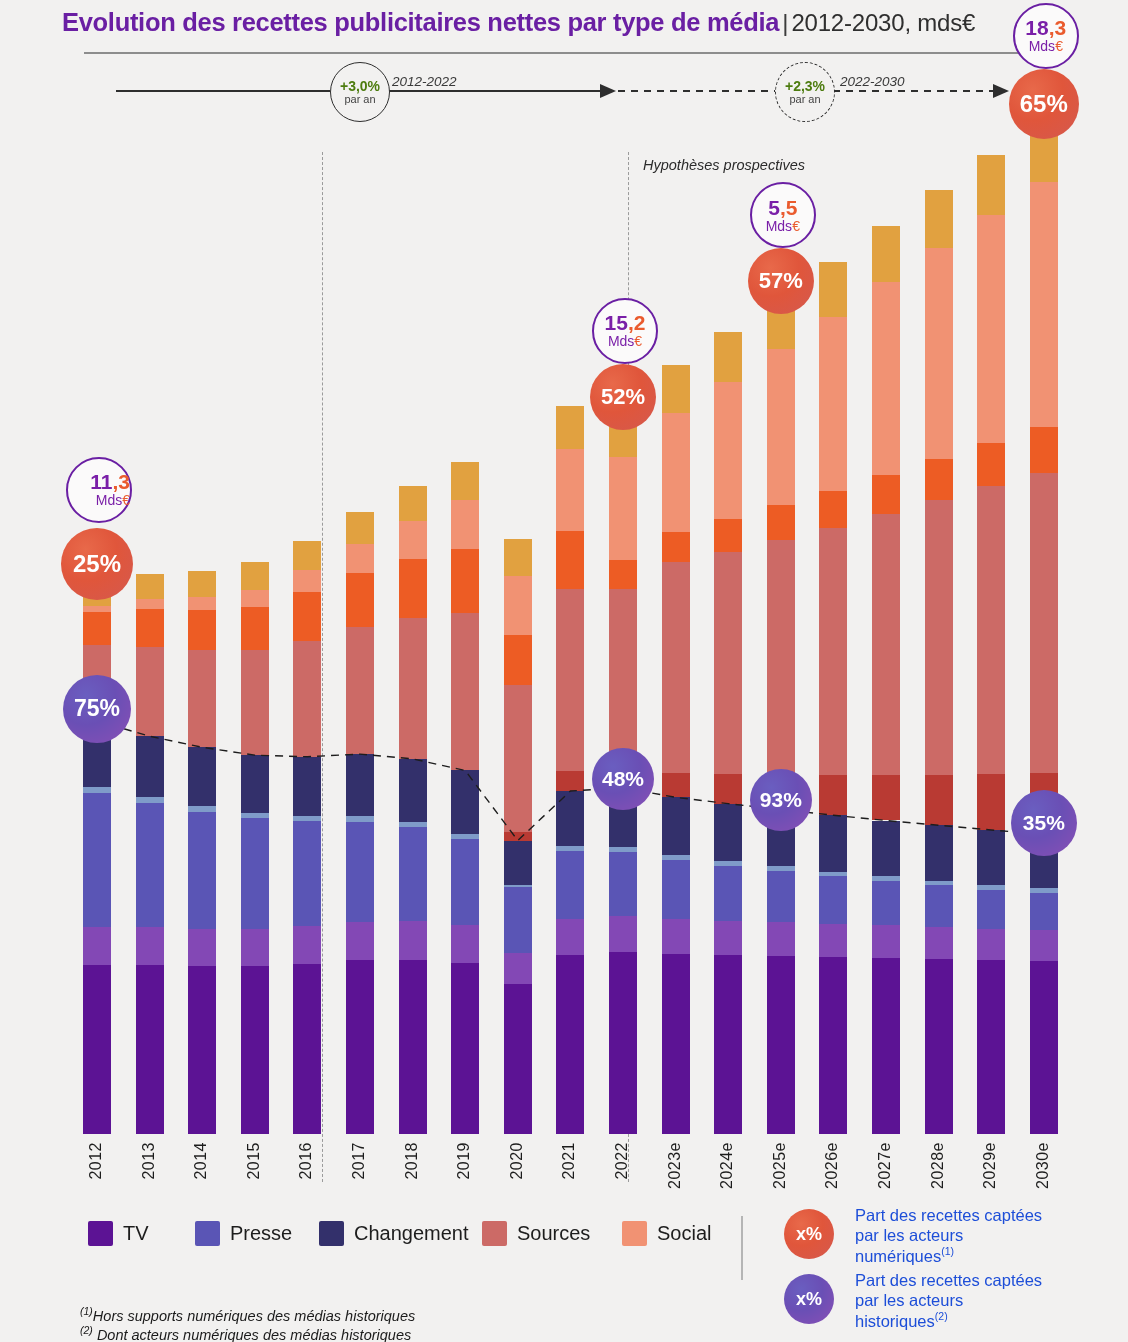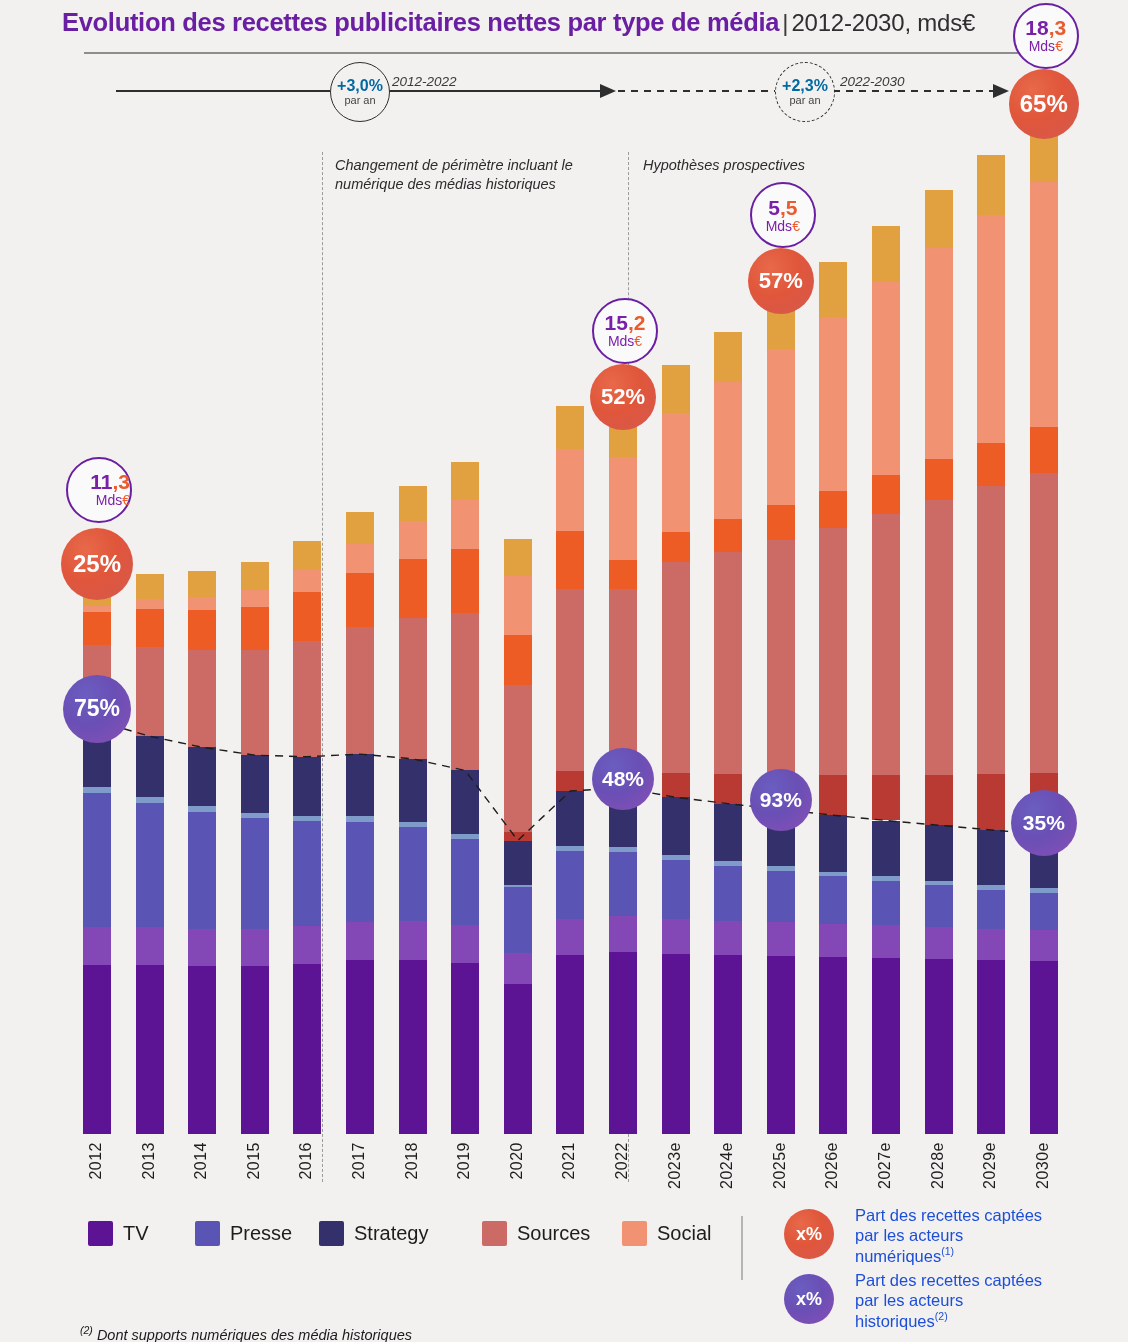--- a/index.html
+++ b/index.html
@@ -24,21 +24,21 @@
 
   
   .timeline{position:absolute;left:0;top:60px;width:1128px;height:60px;}
   .tl-badge{
     position:absolute;width:58px;height:58px;border-radius:50%;
     background:#f2f1f0;display:flex;flex-direction:column;align-items:center;justify-content:center;
     z-index:3;
   }
   .tl-badge.solid{border:1.6px solid #2e2e2e;}
   .tl-badge.dashed{border:1.8px dashed #2e2e2e;}
-  .tl-badge .rate{font-size:16px;font-weight:bold;color:#0369a1;line-height:1.05;}
+  .tl-badge .rate{font-size:14px;font-weight:bold;color:#4d7c0f;line-height:1.05;}
   .tl-badge .per{font-size:11px;color:#444;line-height:1.1;}
   .tl-period{position:absolute;font-size:13.5px;font-style:italic;color:#3a3a3a;}
 
   
   .vdiv{position:absolute;width:0;border-left:1.6px dashed #9b9b9b;}
 
   .note{position:absolute;font-size:14.5px;font-style:italic;color:#2b2b2b;line-height:1.32;}
 
   
   .plot{position:absolute;left:0;top:0;width:1128px;height:1342px;}
@@ -122,21 +122,20 @@
     <div class="tl-badge dashed" style="left:775px;top:2px;">
       <span class="rate">+2,3%</span>
       <span class="per">par an</span>
     </div>
     <div class="tl-period" style="left:840px;top:14px;">2022-2030</div>
   </div>
 
   <div class="vdiv" style="left:322px;top:152px;height:1030px;"></div>
   <div class="vdiv" style="left:628px;top:152px;height:1030px;"></div>
 
-  <div class="note" style="left:335px;top:156px;width:240px;">Changement de périmètre incluant le numérique des médias historiques</div>
   <div class="note" style="left:643px;top:156px;width:270px;">Hypothèses prospectives</div>
 
   <div class="plot" id="plot">
       <div class="bar" style="left: 83px; top: 0px; height: 1134px;">
         <div class="seg" style="background: rgb(92, 19, 148); height: 168.602px; top: 965.398px;"></div>
         <div class="seg" style="background: rgb(131, 72, 181); height: 37.9355px; top: 927.462px;"></div>
         <div class="seg" style="background: rgb(90, 85, 181); height: 134.355px; top: 793.108px;"></div>
         <div class="seg" style="background: rgb(127, 155, 201); height: 6.32258px; top: 786.785px;"></div>
         <div class="seg" style="background: rgb(51, 48, 107); height: 65.8602px; top: 720.925px;"></div>
         <div class="seg" style="background: rgb(204, 106, 102); height: 76.3978px; top: 644.527px;"></div>
@@ -405,21 +404,21 @@
       <div class="leg-item" style="width:107px">
         <span class="sw" style="background:#5c1394"></span>
         <span class="leg-lab">TV</span>
       </div>
       <div class="leg-item" style="width:124px">
         <span class="sw" style="background:#5a55b5"></span>
         <span class="leg-lab">Presse</span>
       </div>
       <div class="leg-item" style="width:163px">
         <span class="sw" style="background:#33306b"></span>
-        <span class="leg-lab">Strategy</span>
+        <span class="leg-lab">Changement</span>
       </div>
       <div class="leg-item" style="width:140px">
         <span class="sw" style="background:#cc6a66"></span>
         <span class="leg-lab">Sources</span>
       </div>
       <div class="leg-item">
         <span class="sw" style="background:#f19273"></span>
         <span class="leg-lab">Social</span>
       </div>
     </div>
@@ -434,17 +433,20 @@
     <span>numériques</span><sup>(1)</sup>
   </div>
 
   <div class="keybub" style="left:784px;top:1274px;background:radial-gradient(circle at 34% 30%, #6a5ec0 0%, #6a4fb5 45%, #8a4fb5 100%);">x%</div>
   <div class="keytext" style="left:855px;top:1270px;">
     <span>Part des recettes captées</span><br>
     <span>par les acteurs</span><br>
     <span>historiques</span><sup>(2)</sup>
   </div>
 
+  <div class="fn" style="top:1305px;">
+    <sup>(1)</sup><span>Hors supports numériques des médias historiques</span>
+  </div>
   <div class="fn" style="top:1324px;">
-    <sup>(2)</sup> <span>Dont supports numériques des média historiques</span>
+    <sup>(2)</sup> <span>Dont acteurs numériques des médias historiques</span>
   </div>
 
 </div>
 
 </body></html>

